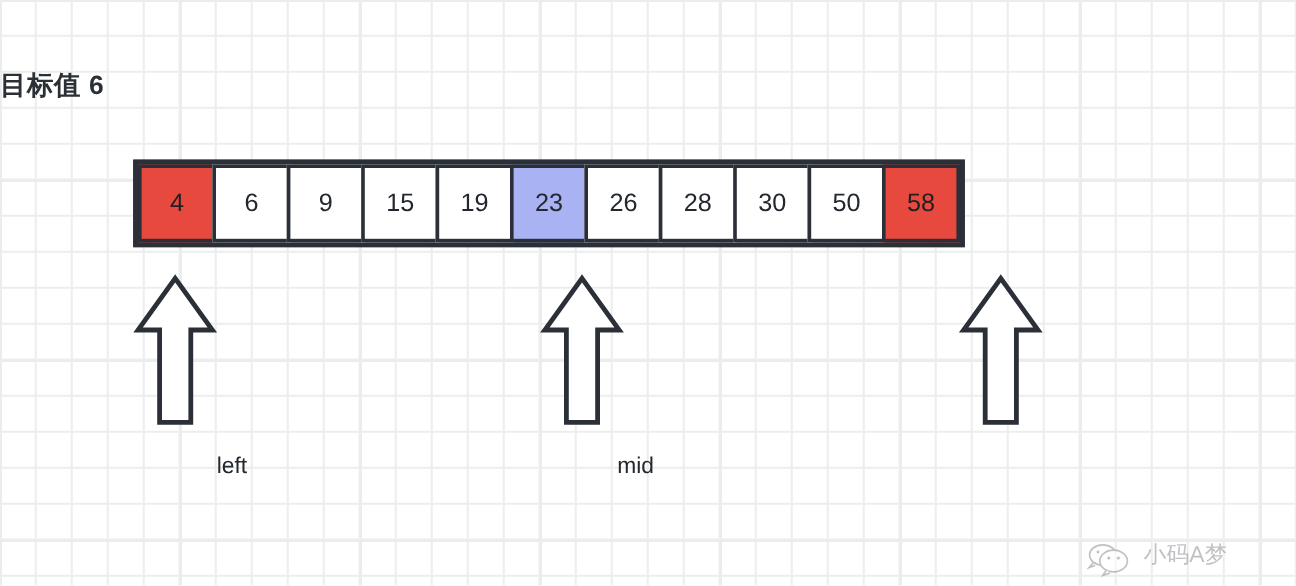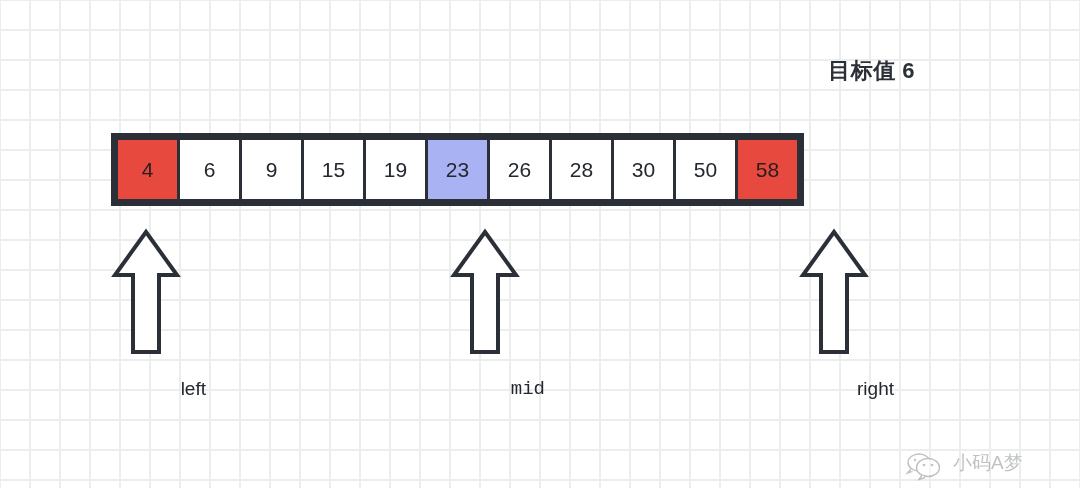--- a/index.html
+++ b/index.html
@@ -33,21 +33,21 @@
       150px 150px;
     background-position: -1px -1px, -1px -1px, -1px -1px, -1px -1px;
   }
 
   
   #title {
     position: absolute;
     left: 0;
     top: 56px;
     width: 915px;
-    text-align: right;
+    text-align: left;
     font-size: 22px;
     font-weight: bold;
     color: #2b2f36;
     letter-spacing: 0.5px;
     line-height: 30px;
     white-space: nowrap;
   }
 
   
   #array-container {
@@ -101,21 +101,21 @@
   .pointer .pointer-label {
     display: block;
     margin-top: 22px;
     font-size: 19px;
     color: #23272e;
     line-height: 22px;
     white-space: nowrap;
   }
 
   #pointer-left  { left: 86px;  top: 228px; }
-  #pointer-mid   { left: 425px; top: 228px; font-family: Liberation Mono, monospace; }
+  #pointer-mid   { left: 425px; top: 228px; }
   #pointer-right { left: 774px; top: 228px; }
 
   
   #watermark {
     position: absolute;
     left: 905px;
     top: 452px;
     display: flex;
     align-items: flex-start;
     gap: 6px;
@@ -161,21 +161,20 @@
     <svg class="arrow-svg" width="70" height="128" viewBox="0 0 70 128">
       <polygon points="35,4 66,47 48,47 48,124 22,124 22,47 4,47" fill="#ffffff" stroke="#2b3038" stroke-width="4" stroke-linejoin="miter"></polygon>
     </svg>
     <span class="pointer-label">mid</span>
   </div>
 
   <div class="pointer" id="pointer-right">
     <svg class="arrow-svg" width="70" height="128" viewBox="0 0 70 128">
       <polygon points="35,4 66,47 48,47 48,124 22,124 22,47 4,47" fill="#ffffff" stroke="#2b3038" stroke-width="4" stroke-linejoin="miter"></polygon>
     </svg>
-    <span class="pointer-label">right</span>
   </div>
 
   <div id="watermark">
     <svg class="wm-icon" width="42" height="30" viewBox="0 0 42 30">
 
       <ellipse cx="14" cy="10.5" rx="11" ry="8.5" fill="none" stroke="#8c8f94" stroke-width="1.4"></ellipse>
       <path d="M6 17 L2.5 21 L7.5 19.3" fill="none" stroke="#8c8f94" stroke-width="1.4"></path>
       <circle cx="10" cy="8" r="1.2" fill="#8c8f94"></circle>
       <circle cx="18" cy="8" r="1.2" fill="#8c8f94"></circle>
 

